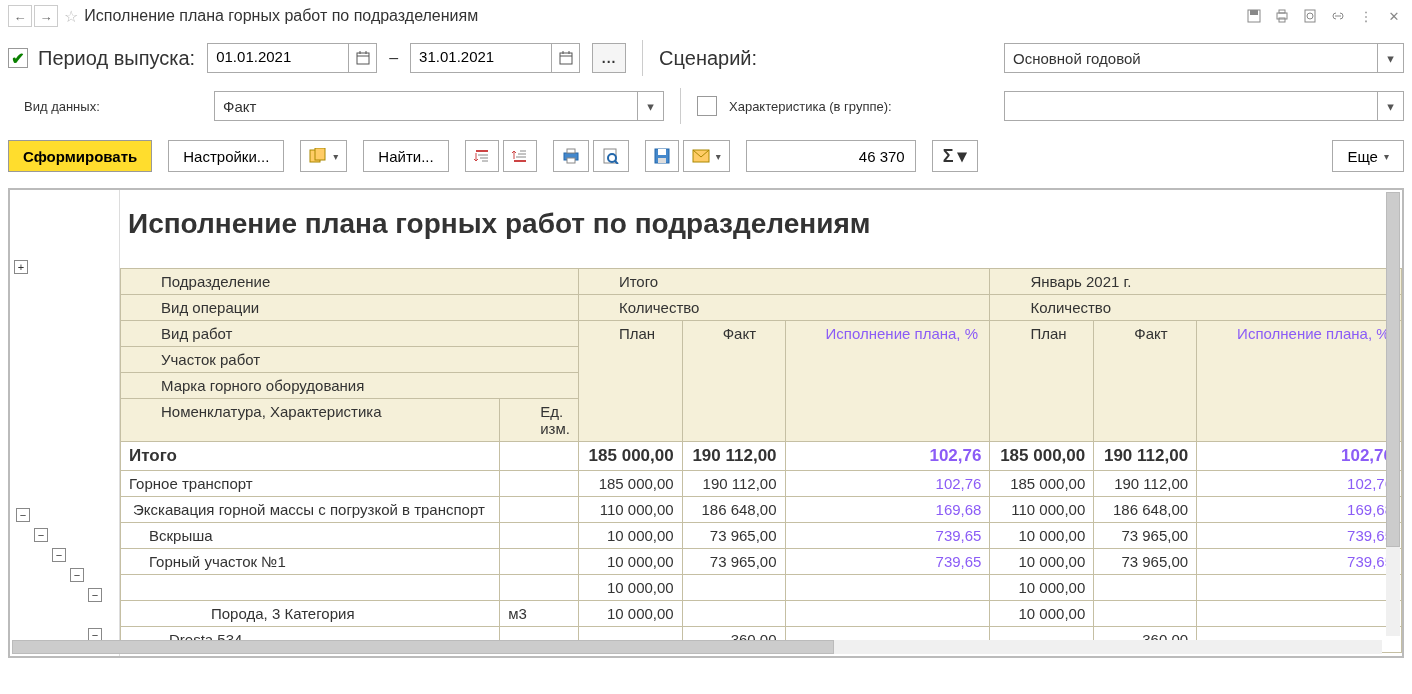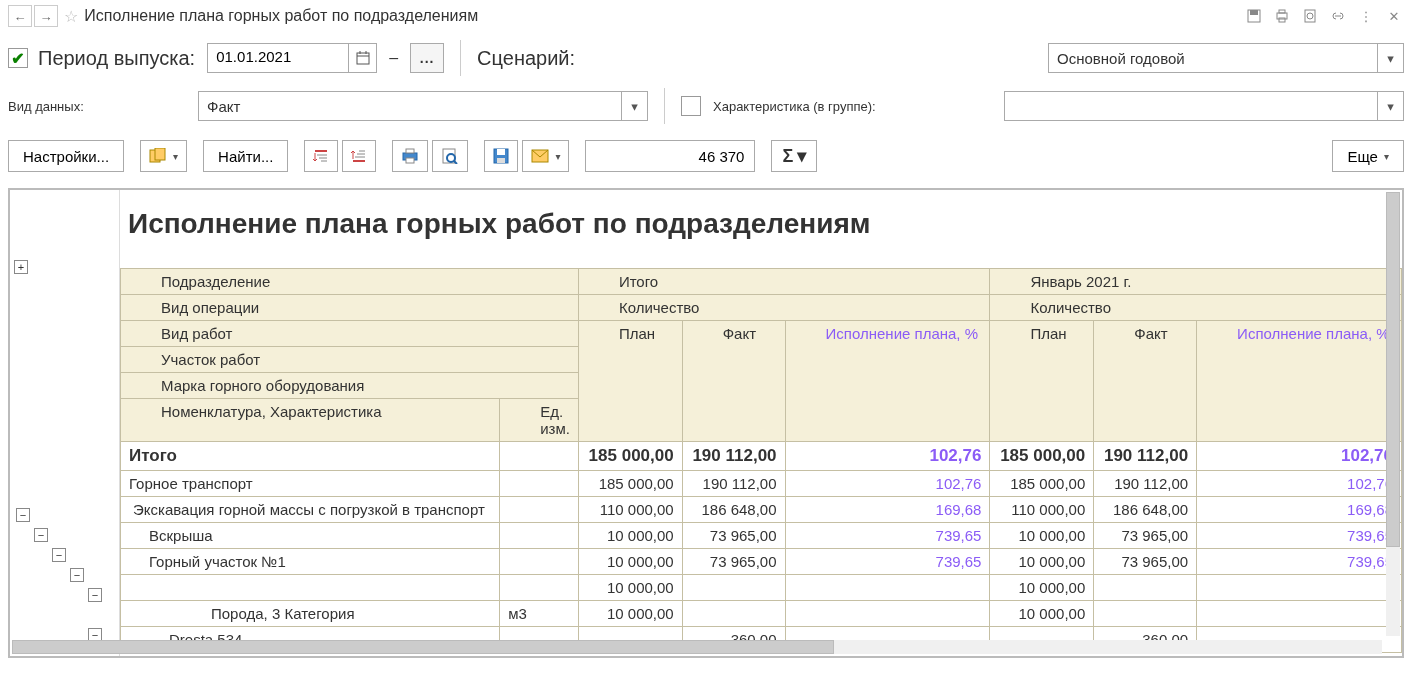--- a/index.html
+++ b/index.html
@@ -22,21 +22,21 @@
 .checkbox.checked::before { content: "✔"; color: #0a8000; font-size: 16px; font-weight: bold; }
 .datefield { display: flex; align-items: flex-start; border: 1px solid #aaa; height: 30px; }
 .datefield input { border: none; padding: 4px 8px; font-size: 15px; width: 140px; outline: none; }
 .datefield .calbtn { width: 28px; height: 28px; border-left: 1px solid #aaa; display: flex; align-items: center; justify-content: center; cursor: pointer; color: #555; }
 .dash { font-size: 16px; color: #333; }
 .sqbtn { width: 34px; height: 30px; border: 1px solid #aaa; background: #f5f5f5; display: flex; align-items: center; justify-content: center; font-weight: bold; cursor: pointer; font-size: 14px; letter-spacing: 1px; }
 .sep { width: 1px; height: 36px; background: #ccc; margin: 0 4px; }
 .dropdown { display: flex; border: 1px solid #aaa; height: 30px; align-items: center; }
 .dropdown input, .dropdown .val { border: none; padding: 4px 8px; font-size: 15px; outline: none; flex: 1; }
 .dropdown .ddbtn { width: 26px; height: 28px; border-left: 1px solid #aaa; display: flex; align-items: center; justify-content: center; cursor: pointer; color: #555; }
-.params2 { display: flex; align-items: center; padding: 4px 8px 8px; gap: 12px; }
+.params2 { display: flex; align-items: center; padding: 4px 8px 8px; gap: 12px; margin-left: 16px; }
 
 
 .toolbar { display: flex; align-items: center; padding: 8px; gap: 16px; }
 .btn { border: 1px solid #aaa; background: #fff; height: 32px; padding: 0 14px; font-size: 15px; cursor: pointer; display: flex; align-items: center; gap: 4px; }
 .btn.primary { background: #ffdd2d; font-weight: bold; border-color: #999; }
 .btn.icon { padding: 0 8px; width: auto; }
 .btn .chev { font-size: 10px; color: #555; margin-left: 2px; }
 .toolbar .group { display: flex; gap: 4px; }
 .numinput { border: 1px solid #aaa; height: 32px; width: 170px; text-align: right; padding: 0 10px; font-size: 15px; }
 .sigma-btn { border: 1px solid #aaa; height: 32px; padding: 0 10px; font-size: 18px; font-weight: bold; display: flex; align-items: center; gap: 4px; cursor: pointer; }
@@ -118,25 +118,36 @@
     <div class="calbtn">
       <svg width="14" height="14" viewBox="0 0 14 14">
           <rect x="1" y="2" width="12" height="11" fill="none" stroke="#555"></rect>
           <line x1="1" y1="5" x2="13" y2="5" stroke="#555"></line>
           <line x1="4" y1="0" x2="4" y2="3" stroke="#555"></line>
           <line x1="10" y1="0" x2="10" y2="3" stroke="#555"></line>
         </svg>
     </div>
   </div>
   <span class="dash">–</span>
+  <div class="datefield">
+    <input value="31.01.2021" style="">
+    <div class="calbtn">
+      <svg width="14" height="14" viewBox="0 0 14 14">
+          <rect x="1" y="2" width="12" height="11" fill="none" stroke="#555"></rect>
+          <line x1="1" y1="5" x2="13" y2="5" stroke="#555"></line>
+          <line x1="4" y1="0" x2="4" y2="3" stroke="#555"></line>
+          <line x1="10" y1="0" x2="10" y2="3" stroke="#555"></line>
+        </svg>
+    </div>
+  </div>
   <div class="sqbtn">...</div>
   <div class="sep"></div>
   <label>Сценарий:</label>
   <div style="flex:1"></div>
-  <div class="dropdown" style="width:356px">
+  <div class="dropdown" style="width:400px">
     <div class="val">Основной годовой</div>
     <div class="ddbtn">▾</div>
   </div>
 </div>
 
 <div class="params2">
   <label style="width:178px">Вид данных:</label>
   <div class="dropdown" style="width:450px">
     <div class="val">Факт</div>
     <div class="ddbtn">▾</div>
@@ -145,20 +156,21 @@
   <div class="checkbox"></div>
   <label>Характеристика (в группе):</label>
   <div style="flex:1"></div>
   <div class="dropdown" style="width:400px">
     <div class="val"></div>
     <div class="ddbtn">▾</div>
   </div>
 </div>
 
 <div class="toolbar">
+  <button class="btn primary">Сформировать</button>
   <button class="btn">Настройки...</button>
   <button class="btn icon">
     <svg width="18" height="16" viewBox="0 0 18 16">
         <rect x="1" y="2" width="10" height="12" fill="#fc6" stroke="#a80"></rect>
         <rect x="6" y="0" width="10" height="12" fill="#fc6" stroke="#a80"></rect>
       </svg>
     <span class="chev">▾</span>
   </button>
   <button class="btn">Найти...</button>
   <div class="group">

